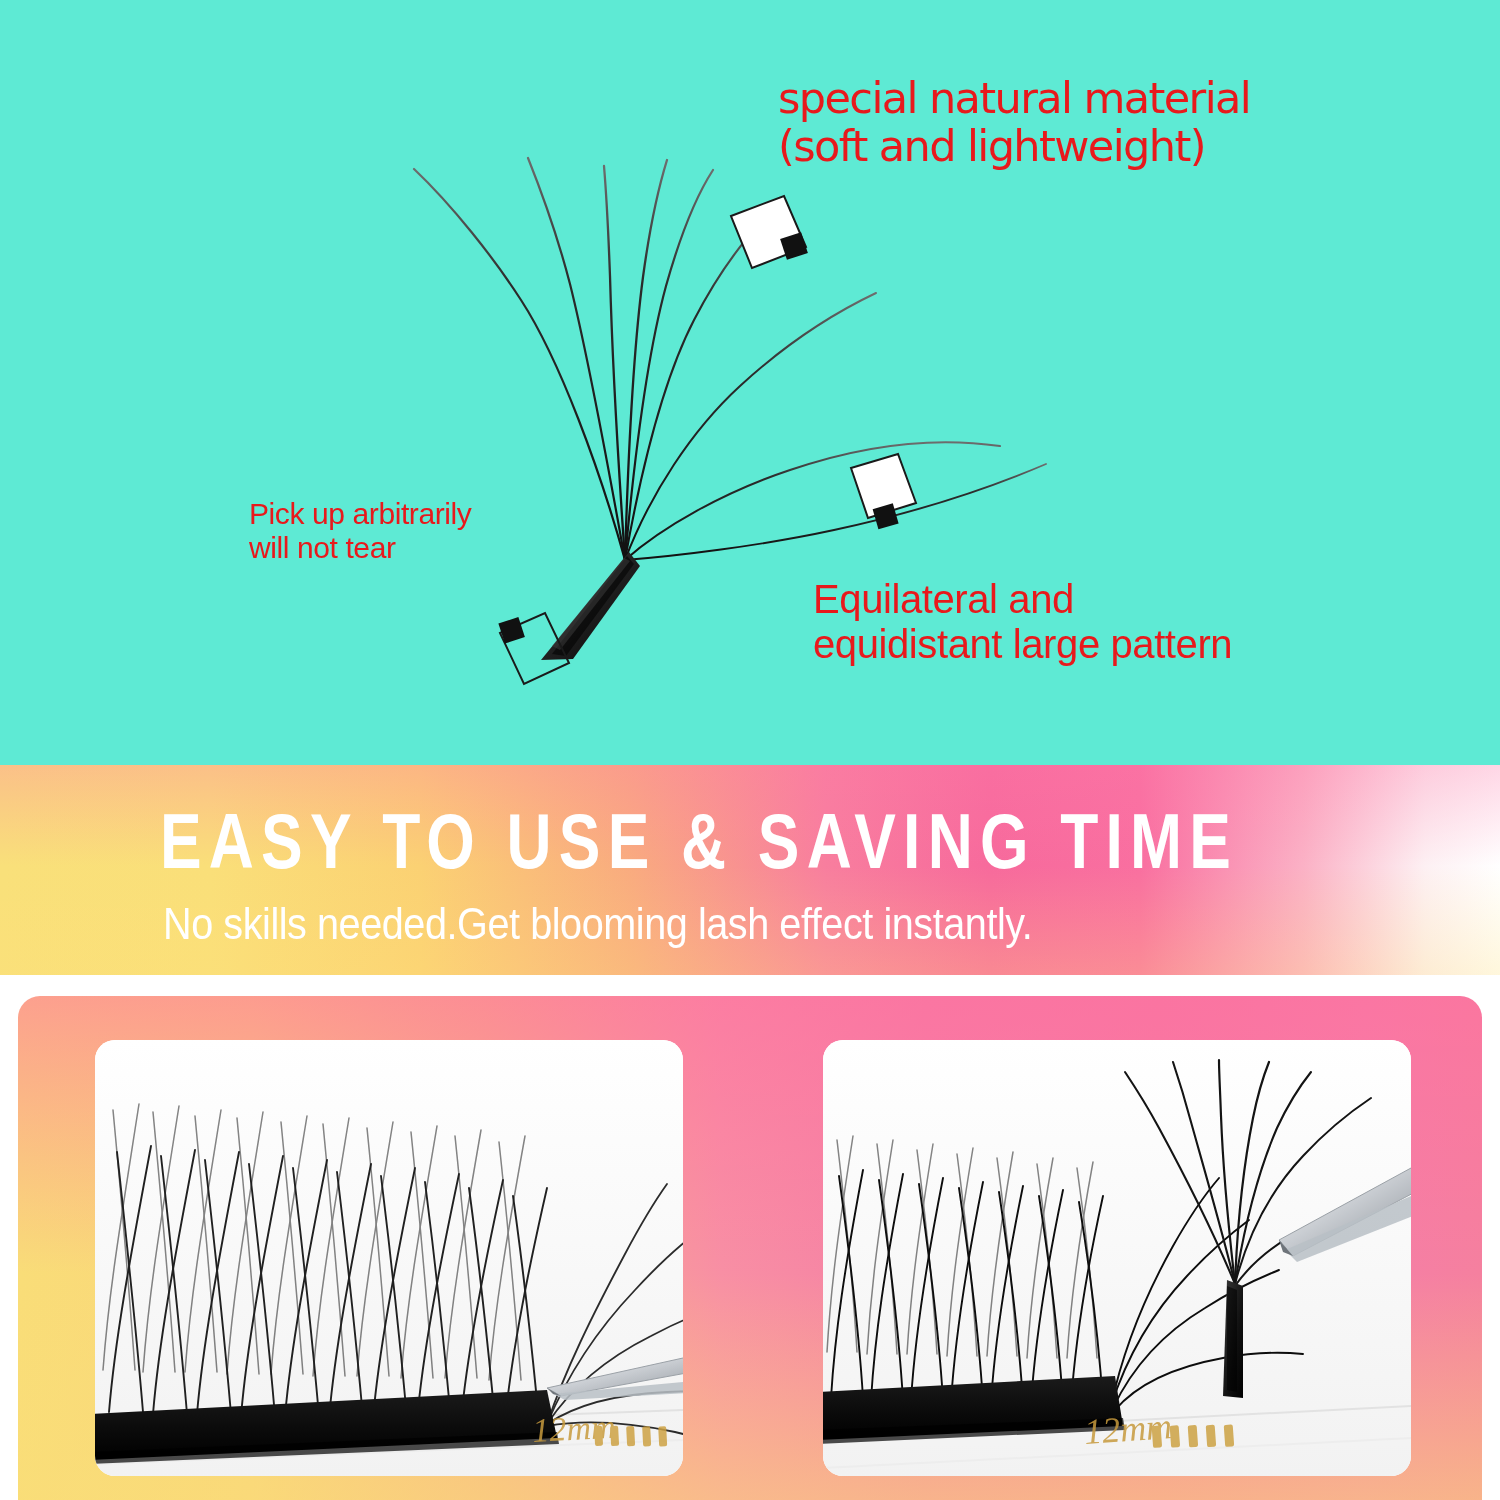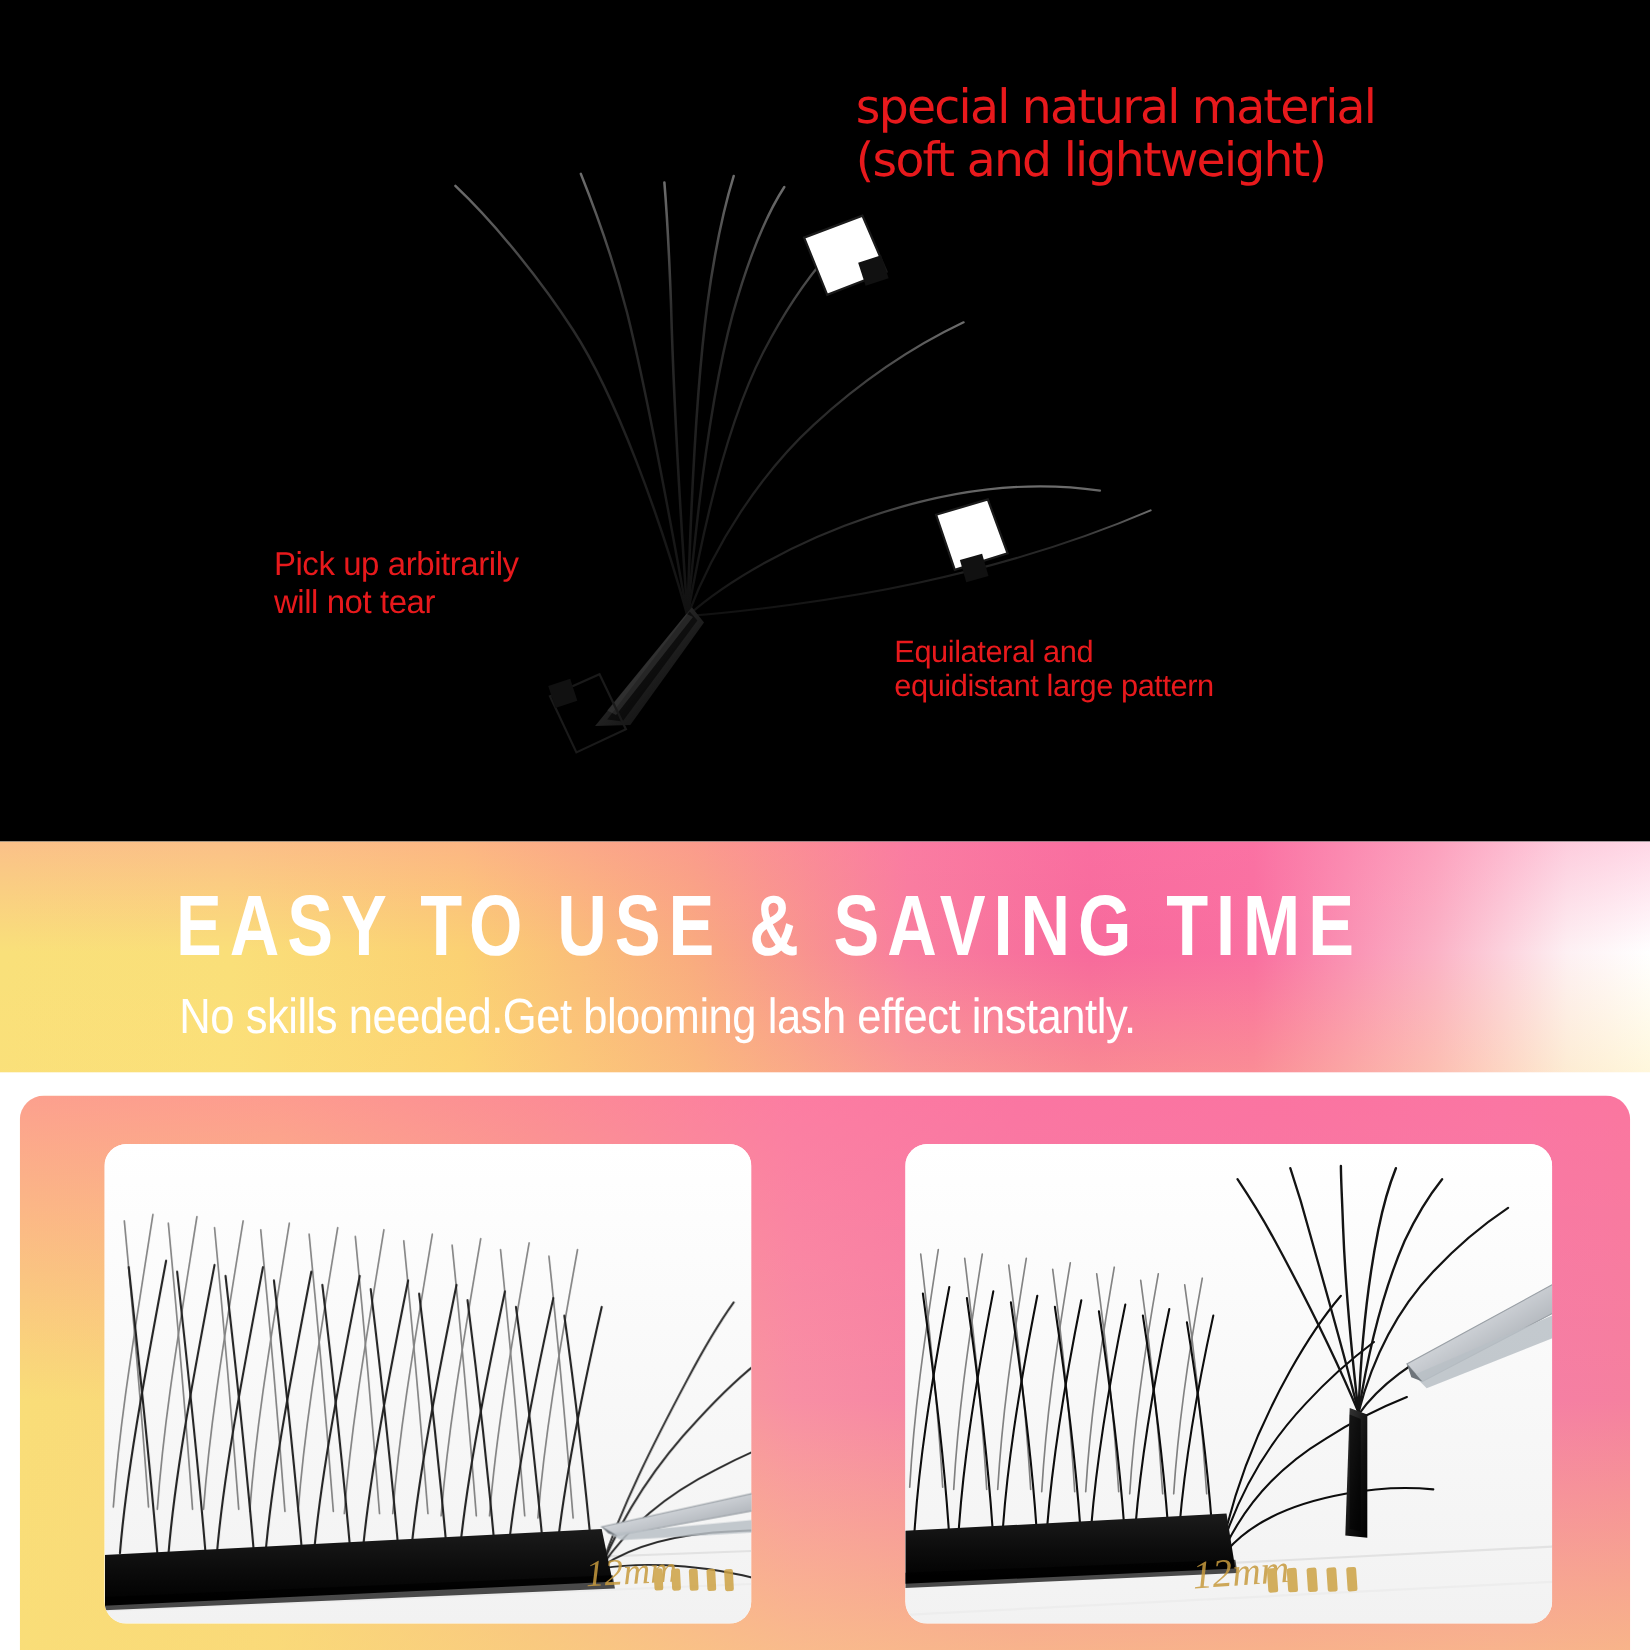--- a/index.html
+++ b/index.html
@@ -14,21 +14,21 @@
     overflow: hidden;
     font-family: "Liberation Sans", sans-serif;
     -webkit-font-smoothing: antialiased;
   }
 
   
   #hero {
     position: absolute;
     left: 0; top: 0;
     width: 1500px; height: 765px;
-    background: #000000;
+    background: #5eead4;
   }
   #hero-svg {
     position: absolute;
     left: 0; top: 0;
     width: 1500px; height: 765px;
     display: block;
   }
 
   .callout {
     position: absolute;
@@ -44,21 +44,21 @@
     letter-spacing: -1.6px;
   }
   #callout-pickup {
     left: 249px; top: 497px;
     font-size: 30px;
     font-family: "Liberation Sans", sans-serif;
     letter-spacing: -0.4px;
   }
   #callout-pattern {
     left: 813px; top: 577px;
-    font-size: 28px;
+    font-size: 40px;
     font-family: "Liberation Sans", sans-serif;
     letter-spacing: -0.4px;
   }
 
   
   #banner {
     position: absolute;
     left: 0; top: 765px;
     width: 1500px; height: 210px;
     overflow: hidden;

